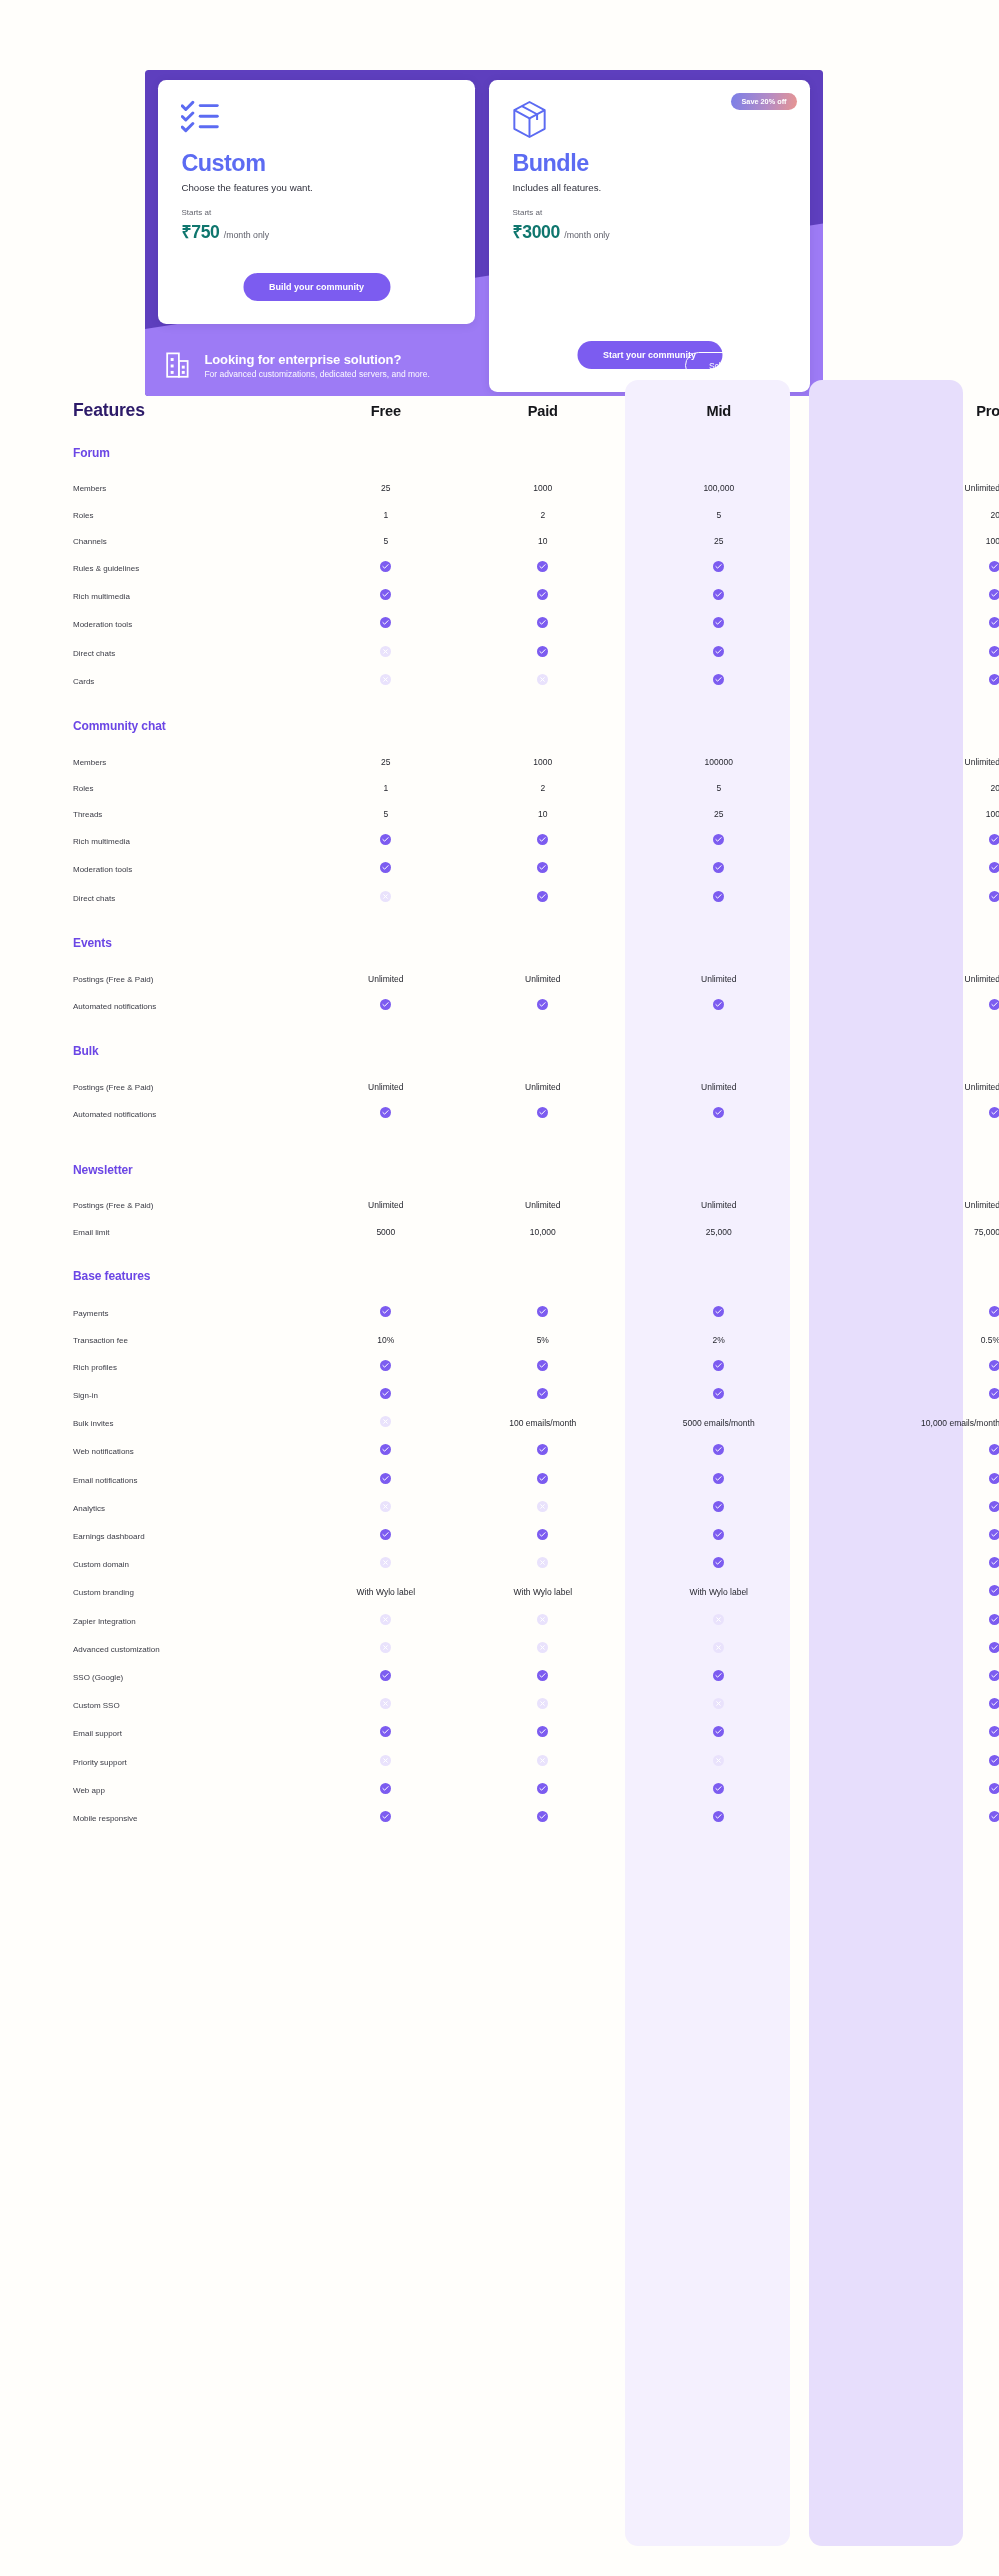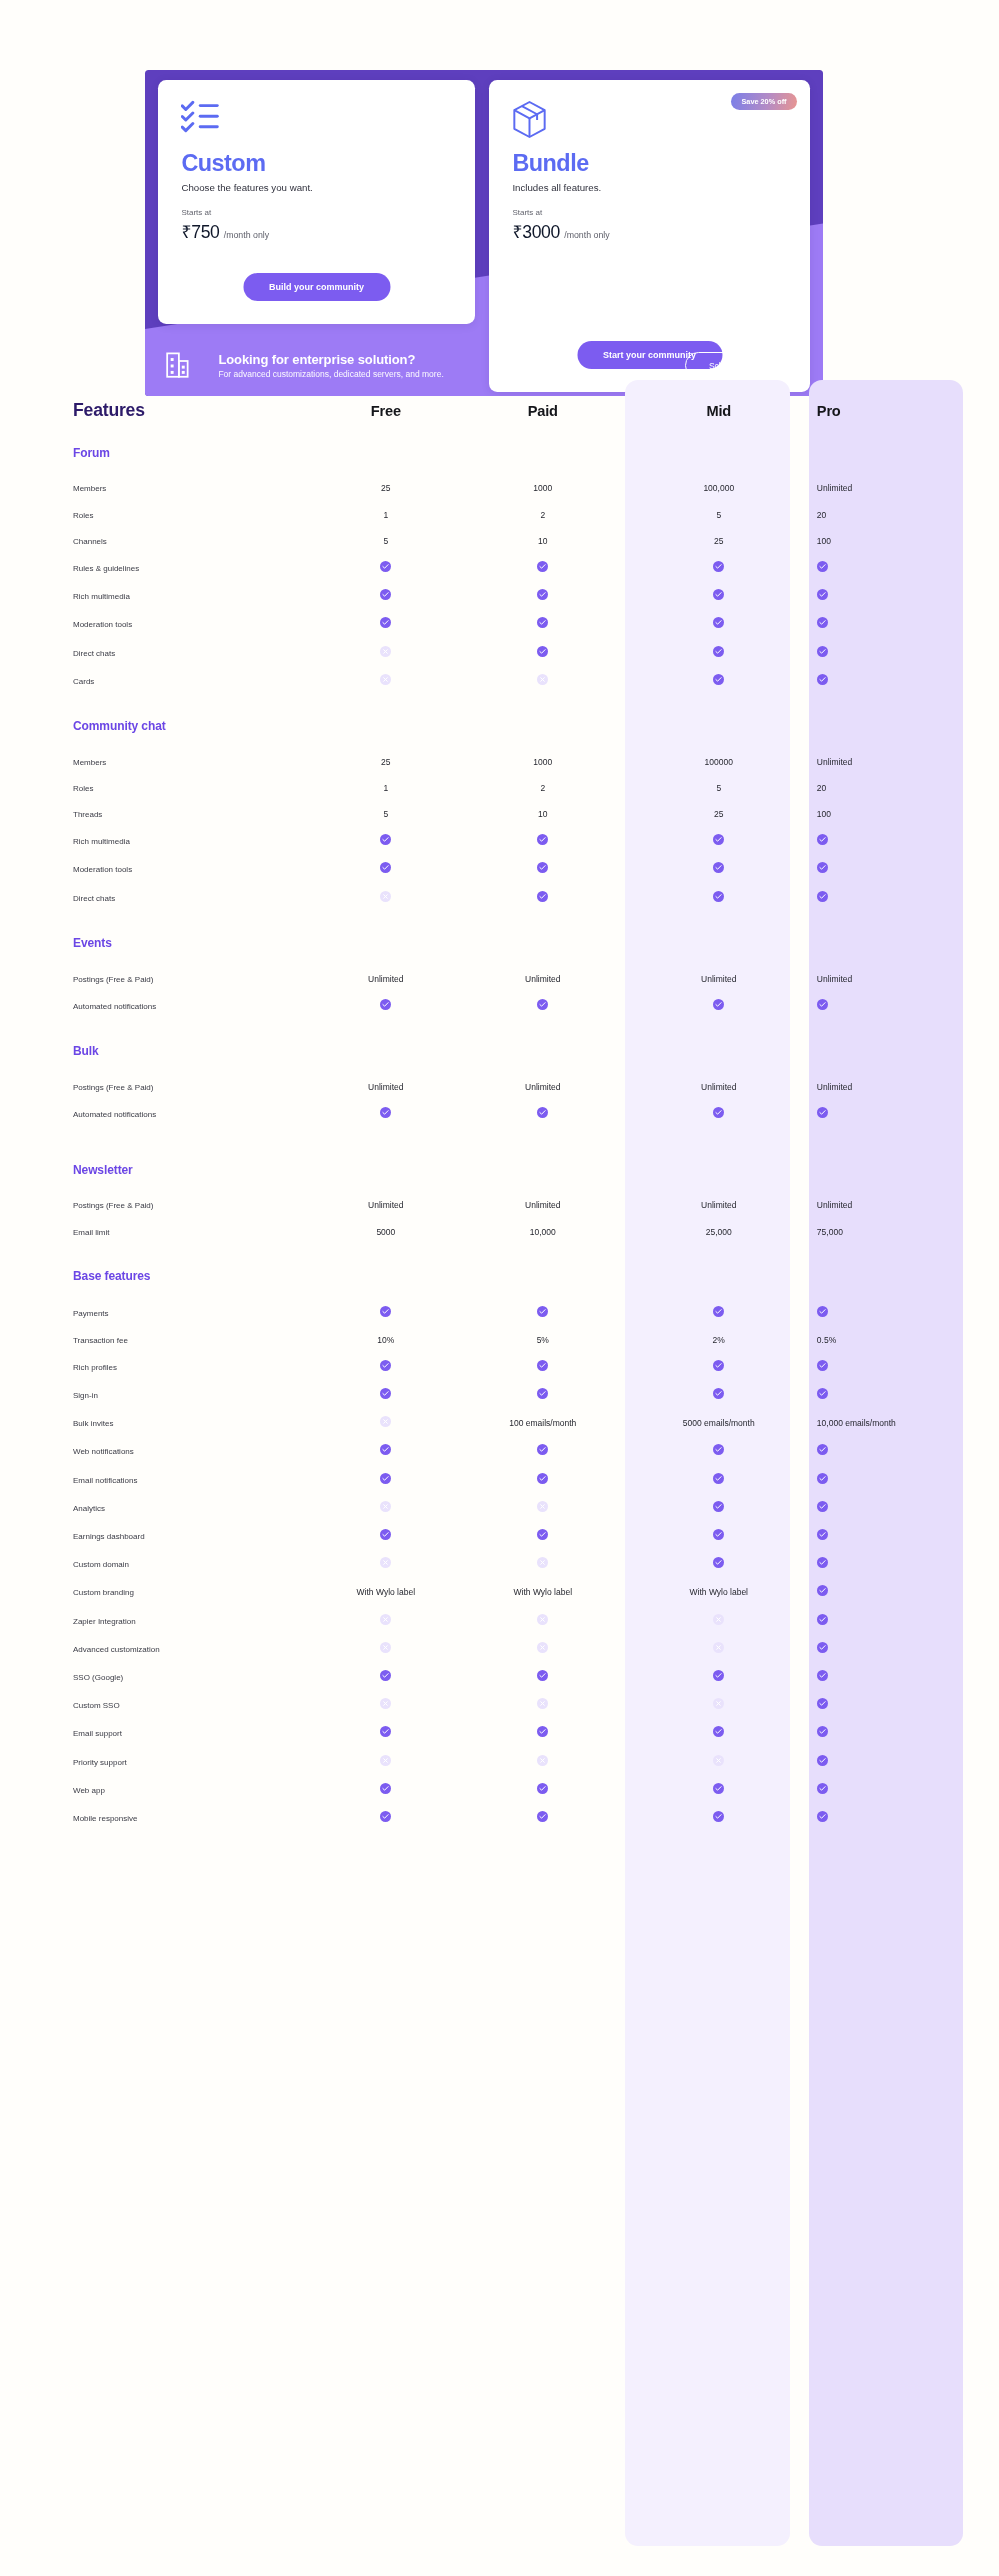--- a/index.html
+++ b/index.html
@@ -37,21 +37,21 @@
   .card-inner { padding: 20px 23.4px 0 23.4px; position: relative; height: 100%; }
   .card-icon { height: 43px; color: #5C6BF2; }
   .card-icon svg { display: block; }
   .plan-title {
     font-size: 23.4px; font-weight: 700; color: #5C6BF2;
     letter-spacing: -0.5px; line-height: 1.05; margin-top: 8.2px;
   }
   .plan-sub { font-size: 9.7px; color: #30313d; margin-top: 5.9px; }
   .starts-at { font-size: 8px; color: #63646e; margin-top: 15px; }
   .price-row { margin-top: 2.3px; display: flex; align-items: baseline; gap: 4.1px; }
-  .price-amt { font-size: 17.6px; font-weight: 400; color: #0f172a; letter-spacing: -0.3px; }
+  .price-amt { font-size: 17.6px; font-weight: 700; color: #0f766e; letter-spacing: -0.3px; }
   .price-per { font-size: 8.8px; color: #5e5f6a; }
   .cta {
     position: absolute; left: 50%; transform: translateX(-50%);
     bottom: 23.4px;
     background: #7C5CF0; color: #ffffff;
     border: none; border-radius: 23.4px;
     font-family: "Liberation Sans", sans-serif;
     font-size: 9px; font-weight: 700;
     padding: 8.8px 26px; cursor: pointer; white-space: nowrap;
   }
@@ -60,21 +60,21 @@
     background: linear-gradient(100deg, #7B7FE8 0%, #B38BC6 55%, #E89591 100%);
     color: #ffffff; font-size: 7.3px; font-weight: 700;
     padding: 4.1px 10.5px; border-radius: 11.7px; white-space: nowrap;
   }
 
   
   .ent {
     position: absolute; left: 0; bottom: 0;
     width: 100%; height: 61px;
     display: flex; align-items: center;
-    padding: 0 32px 0 21px; gap: 29px;
+    padding: 0 32px 0 21px; gap: 15px;
   }
   .ent-icon { color: #ffffff; flex: 0 0 auto; }
   .ent-text { flex: 1 1 auto; color: #ffffff; }
   .ent-title { font-size: 13px; font-weight: 700; letter-spacing: -0.1px; }
   .ent-sub { font-size: 8.5px; margin-top: 2.3px; opacity: .97; }
   .ent-btn {
     background: transparent; color: #ffffff;
     border: 0.9px solid #ffffff; border-radius: 23.4px;
     font-family: "Liberation Sans", sans-serif;
     font-size: 8.5px; padding: 7.6px 23.4px; cursor: pointer; white-space: nowrap;
@@ -89,21 +89,21 @@
   .col-band { position: absolute; top: 0; border-radius: 13px; }
   .col-mid { left: 625px; width: 165px; height: 2166px; background: #F4F0FE; }
   .col-pro { left: 809px; width: 154px; height: 2166px; background: #E7DEFC; }
 
   table.cmp { position: relative; width: 1000px; border-collapse: collapse; }
   table.cmp td, table.cmp th { vertical-align: middle; }
   .c-feat { width: 258px; padding-left: 73px; text-align: left; }
   .c-free { width: 133px; text-align: center; }
   .c-basic { width: 131px; text-align: center; }
   .c-mid { width: 165px; text-align: center; }
-  .c-pro { width: 154px; text-align: left; }
+  .c-pro { width: 154px; text-align: right; }
 
   
   .hdr td { padding-top: 20px; padding-bottom: 0; }
   .hdr-features {
     font-size: 17.6px; font-weight: 700; color: #2D1B69; letter-spacing: -0.2px;
   }
   .hdr-plan { display: inline-block; }
   .hdr-plan-name {
     font-size: 14.6px; font-weight: 700; color: #15161a; letter-spacing: -0.2px;
   }

